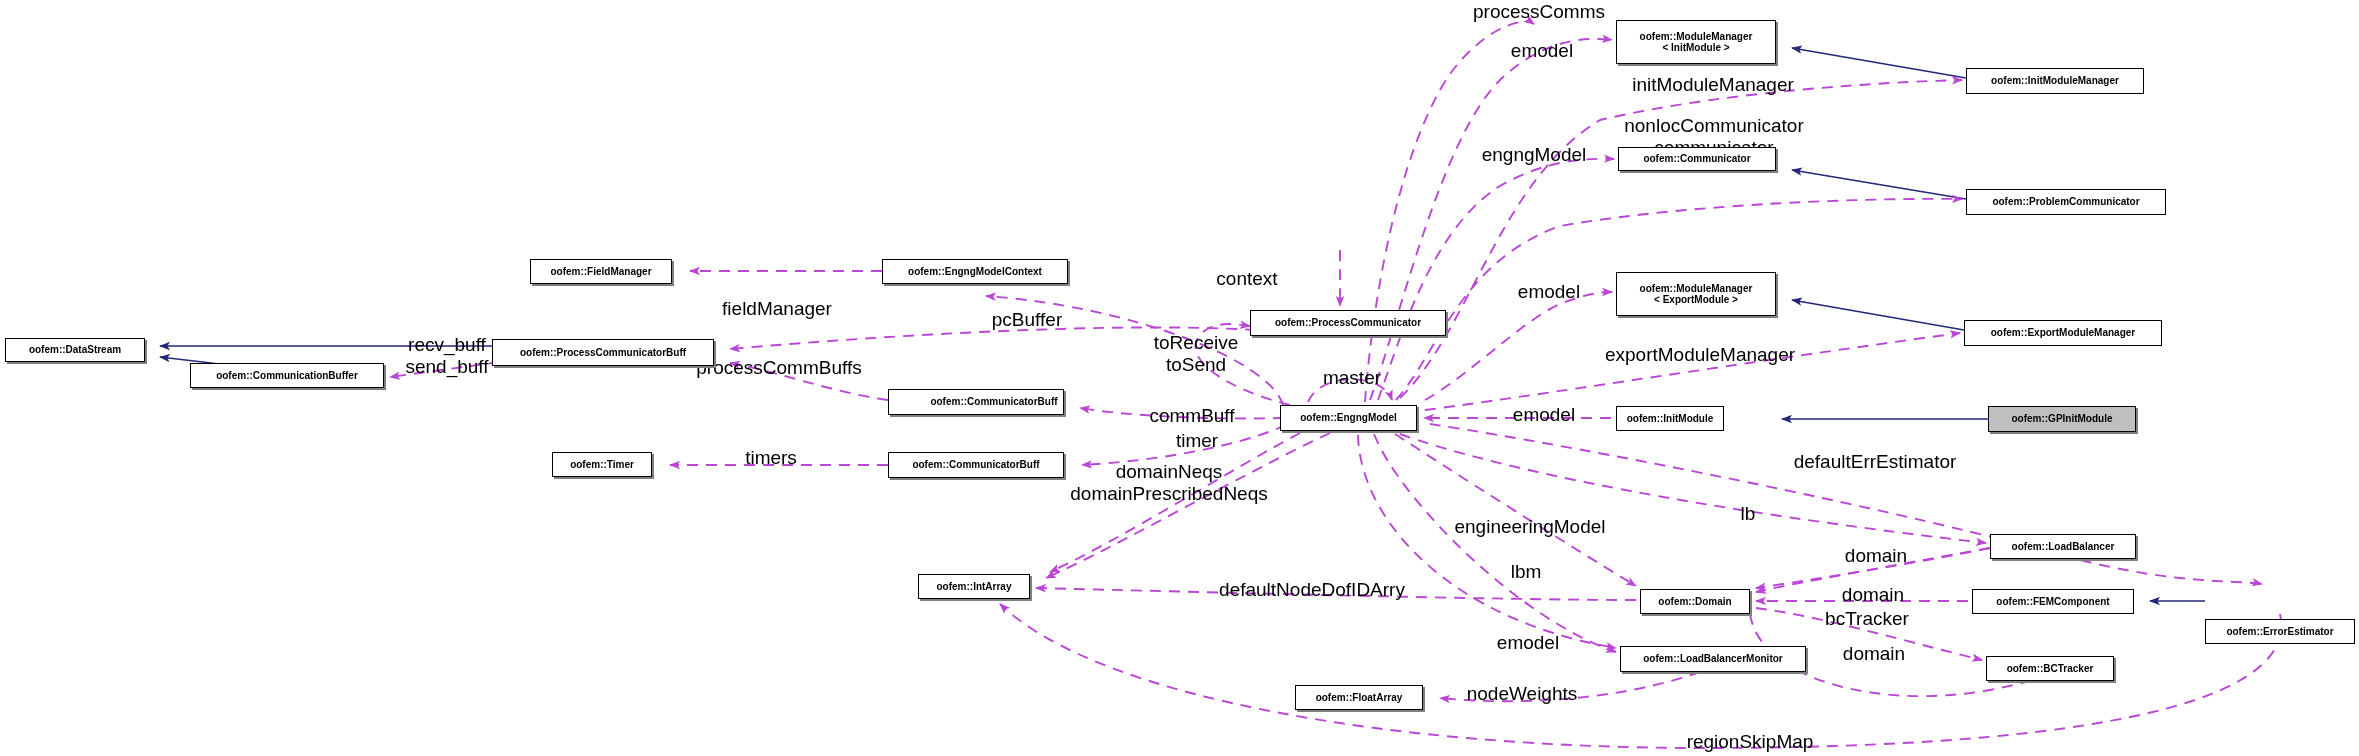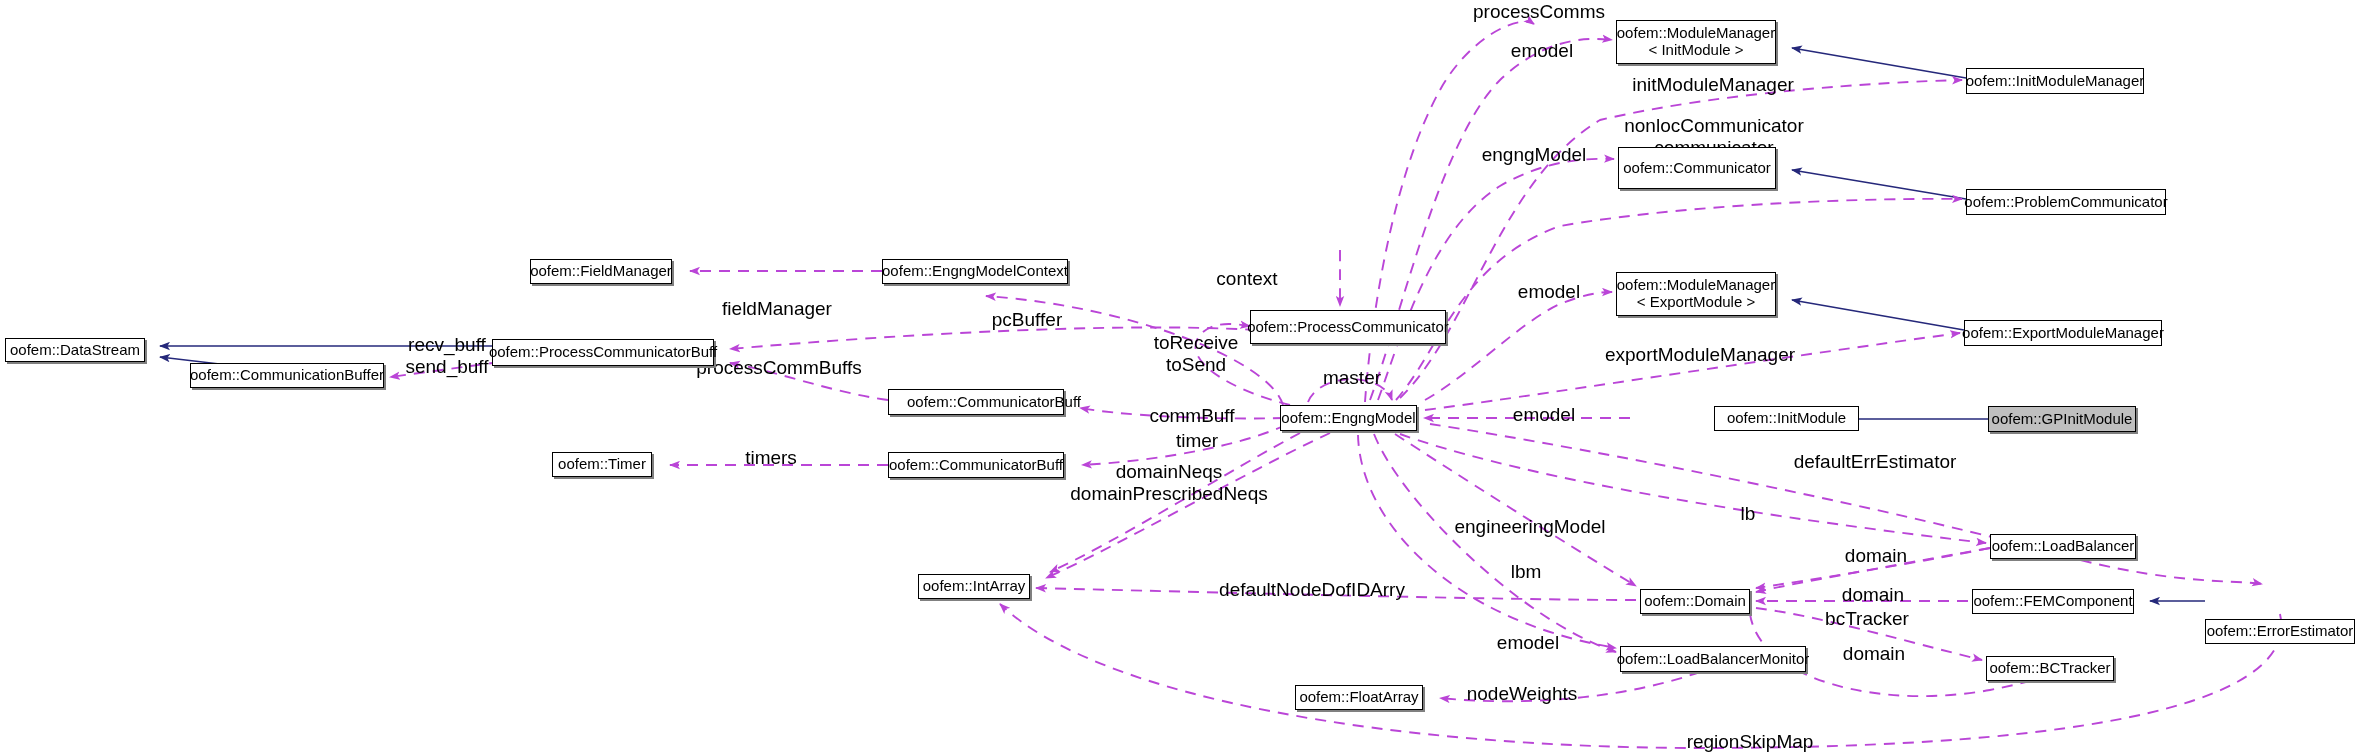--- a/index.html
+++ b/index.html
@@ -29,24 +29,25 @@
     box-sizing: border-box;
     background: #ffffff;
     border: 1px solid #000000;
     box-shadow: 2px 2px 0 0 #808080;
     display: flex;
     align-items: center;
     justify-content: center;
     text-align: center;
     line-height: 1.12;
     color: #000000;
-    font-size: 15px;
+    font-size: 10px;
     white-space: pre;
     letter-spacing: 0px;
     z-index: 5;
+    font-weight: bold;
   }
   .node.highlight {
     background: #bfbfbf;
   }
   .node.flat {
     box-shadow: none;
   }
   .edge-label {
     position: absolute;
     font-size: 19px;
@@ -137,39 +138,39 @@
   <div class="node" style="left:888px;top:389px;width:176px;height:26px;padding-left:36px;">oofem::CommunicatorBuff</div>
 
   <div class="node" style="left:552px;top:452px;width:100px;height:25px;">oofem::Timer</div>
 
   <div class="node" style="left:888px;top:452px;width:176px;height:26px;">oofem::CommunicatorBuff</div>
 
   <div class="node" style="left:918px;top:574px;width:112px;height:25px;">oofem::IntArray</div>
 
   <div class="node" style="left:1295px;top:685px;width:128px;height:25px;">oofem::FloatArray</div>
 
-  <div class="node" style="left:1250px;top:310px;width:196px;height:34px;">oofem::ProcessCommunicator</div>
+  <div class="node" style="left:1250px;top:310px;width:196px;height:26px;">oofem::ProcessCommunicator</div>
 
   <div class="node" style="left:1280px;top:405px;width:137px;height:26px;">oofem::EngngModel</div>
 
   <div class="node" style="left:1616px;top:20px;width:160px;height:44px;">oofem::ModuleManager
 &lt; InitModule &gt;</div>
 
   <div class="node flat" style="left:1966px;top:68px;width:178px;height:26px;">oofem::InitModuleManager</div>
 
-  <div class="node" style="left:1618px;top:147px;width:158px;height:42px;">oofem::Communicator</div>
+  <div class="node" style="left:1618px;top:147px;width:158px;height:24px;">oofem::Communicator</div>
 
   <div class="node flat" style="left:1966px;top:189px;width:200px;height:26px;">oofem::ProblemCommunicator</div>
 
   <div class="node" style="left:1616px;top:272px;width:160px;height:44px;">oofem::ModuleManager
 &lt; ExportModule &gt;</div>
 
   <div class="node flat" style="left:1964px;top:320px;width:198px;height:26px;">oofem::ExportModuleManager</div>
 
-  <div class="node flat" style="left:1714px;top:406px;width:145px;height:25px;">oofem::InitModule</div>
+  <div class="node flat" style="left:1616px;top:406px;width:108px;height:25px;">oofem::InitModule</div>
 
   <div class="node highlight" style="left:1988px;top:406px;width:148px;height:26px;">oofem::GPInitModule</div>
 
   <div class="node" style="left:1990px;top:534px;width:146px;height:25px;">oofem::LoadBalancer</div>
 
   <div class="node" style="left:1640px;top:589px;width:110px;height:25px;">oofem::Domain</div>
 
   <div class="node flat" style="left:1972px;top:589px;width:162px;height:25px;">oofem::FEMComponent</div>
 
   <div class="node flat" style="left:2205px;top:589px;width:150px;height:25px;margin-top:30px;">oofem::ErrorEstimator</div>

